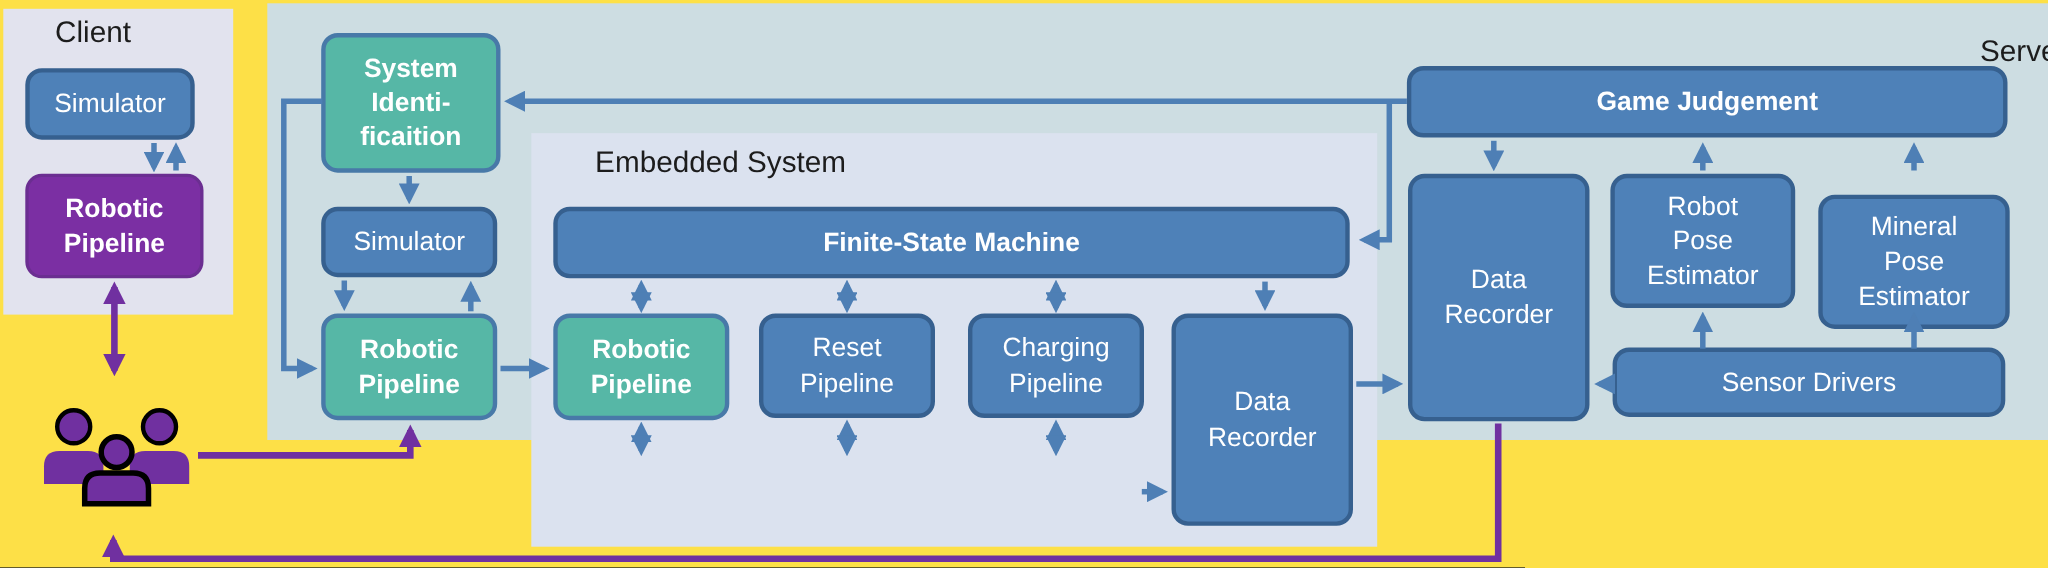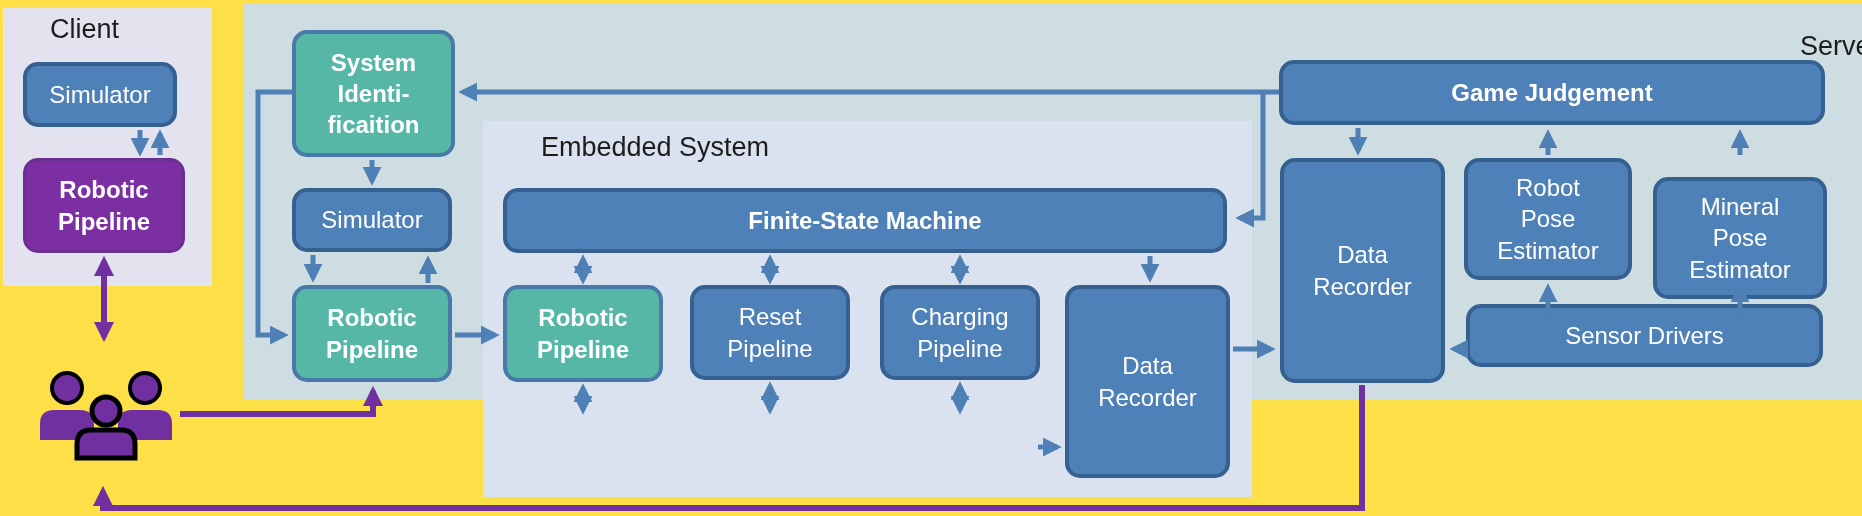--- a/index.html
+++ b/index.html
@@ -27,21 +27,21 @@
   #n-fsm{left:503px;top:188px;width:724px;height:65px;font-weight:bold;}
   #n-emb-rp{left:503px;top:285px;width:160px;height:97px;}
   #n-reset{left:690px;top:285px;width:160px;height:95px;}
   #n-charging{left:880px;top:285px;width:160px;height:95px;text-align:center;}
   #n-mc{left:502px;top:415px;width:533px;height:65px;}
   #n-emb-dr{left:1065px;top:285px;width:165px;height:193px;}
   #n-srv-dr{left:1280px;top:158px;width:165px;height:225px;}
   #n-gj{left:1279px;top:60px;width:546px;height:65px;font-weight:bold;}
   #n-rpe{left:1464px;top:158px;width:168px;height:122px;}
   #n-mpe{left:1653px;top:158px;width:174px;height:122px;margin-top:19px;}
-  #n-sd{left:1466px;top:304px;width:357px;height:63px;}
+  #n-sd{left:1466px;top:316px;width:357px;height:63px;}
   #wires{position:absolute;left:0;top:0;width:1862px;height:516px;pointer-events:none;}
   .lb{stroke:#4E7FB5;stroke-width:5;fill:none;}
   .lp{stroke:#7030A0;stroke-width:6;fill:none;}
 </style>
 </head>
 <body>
 
 <div class="stage">
 
   <div class="panel" id="panel-client"></div>

